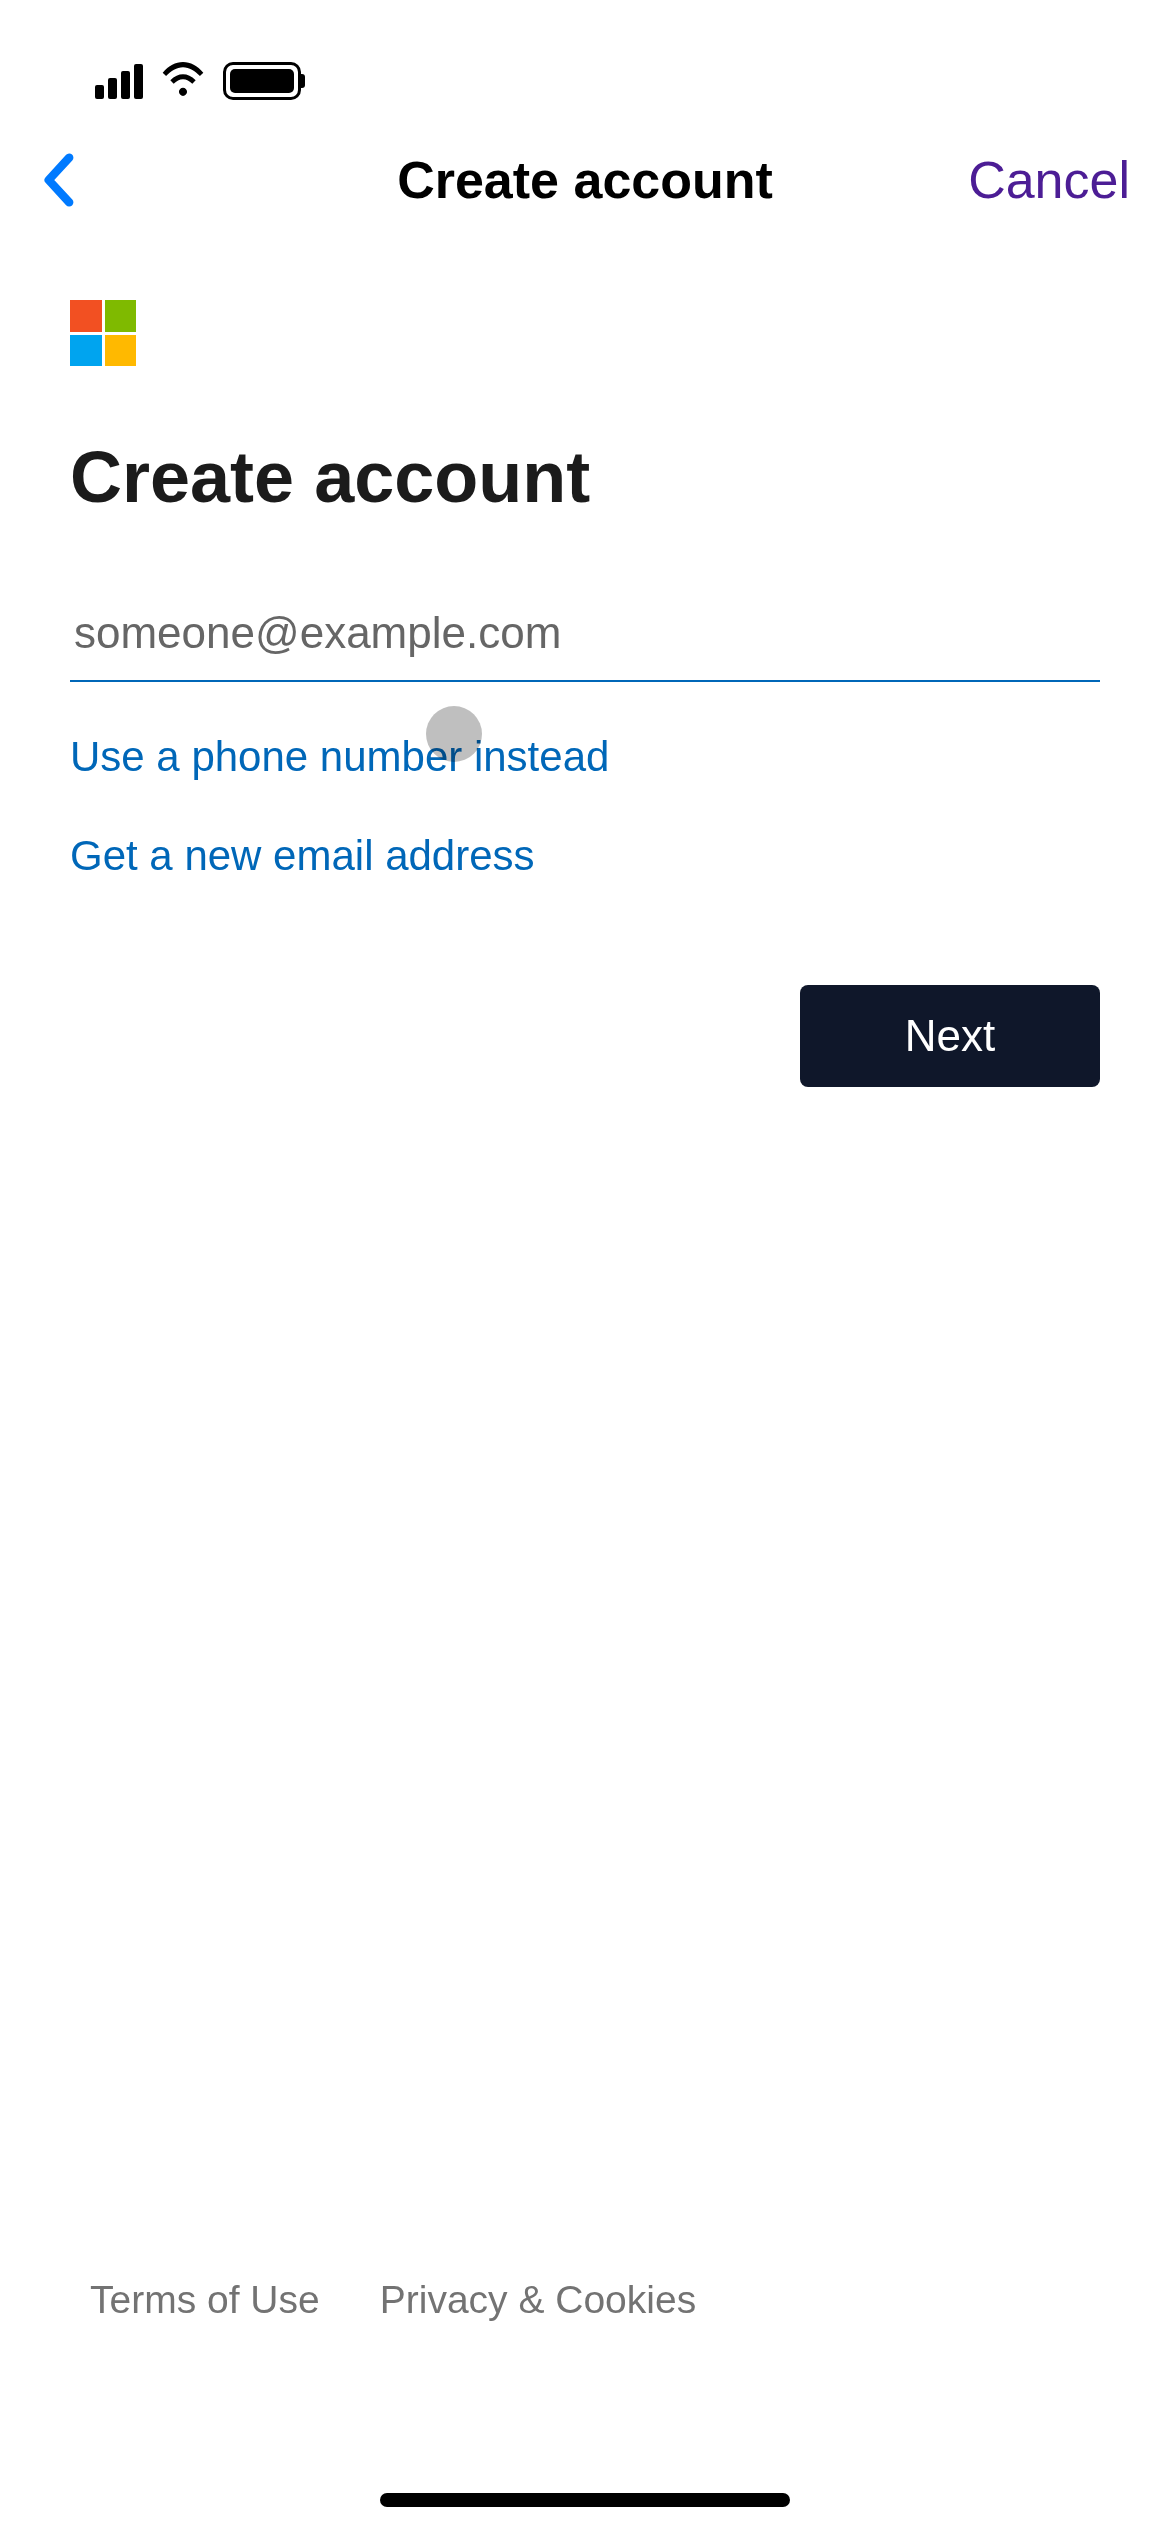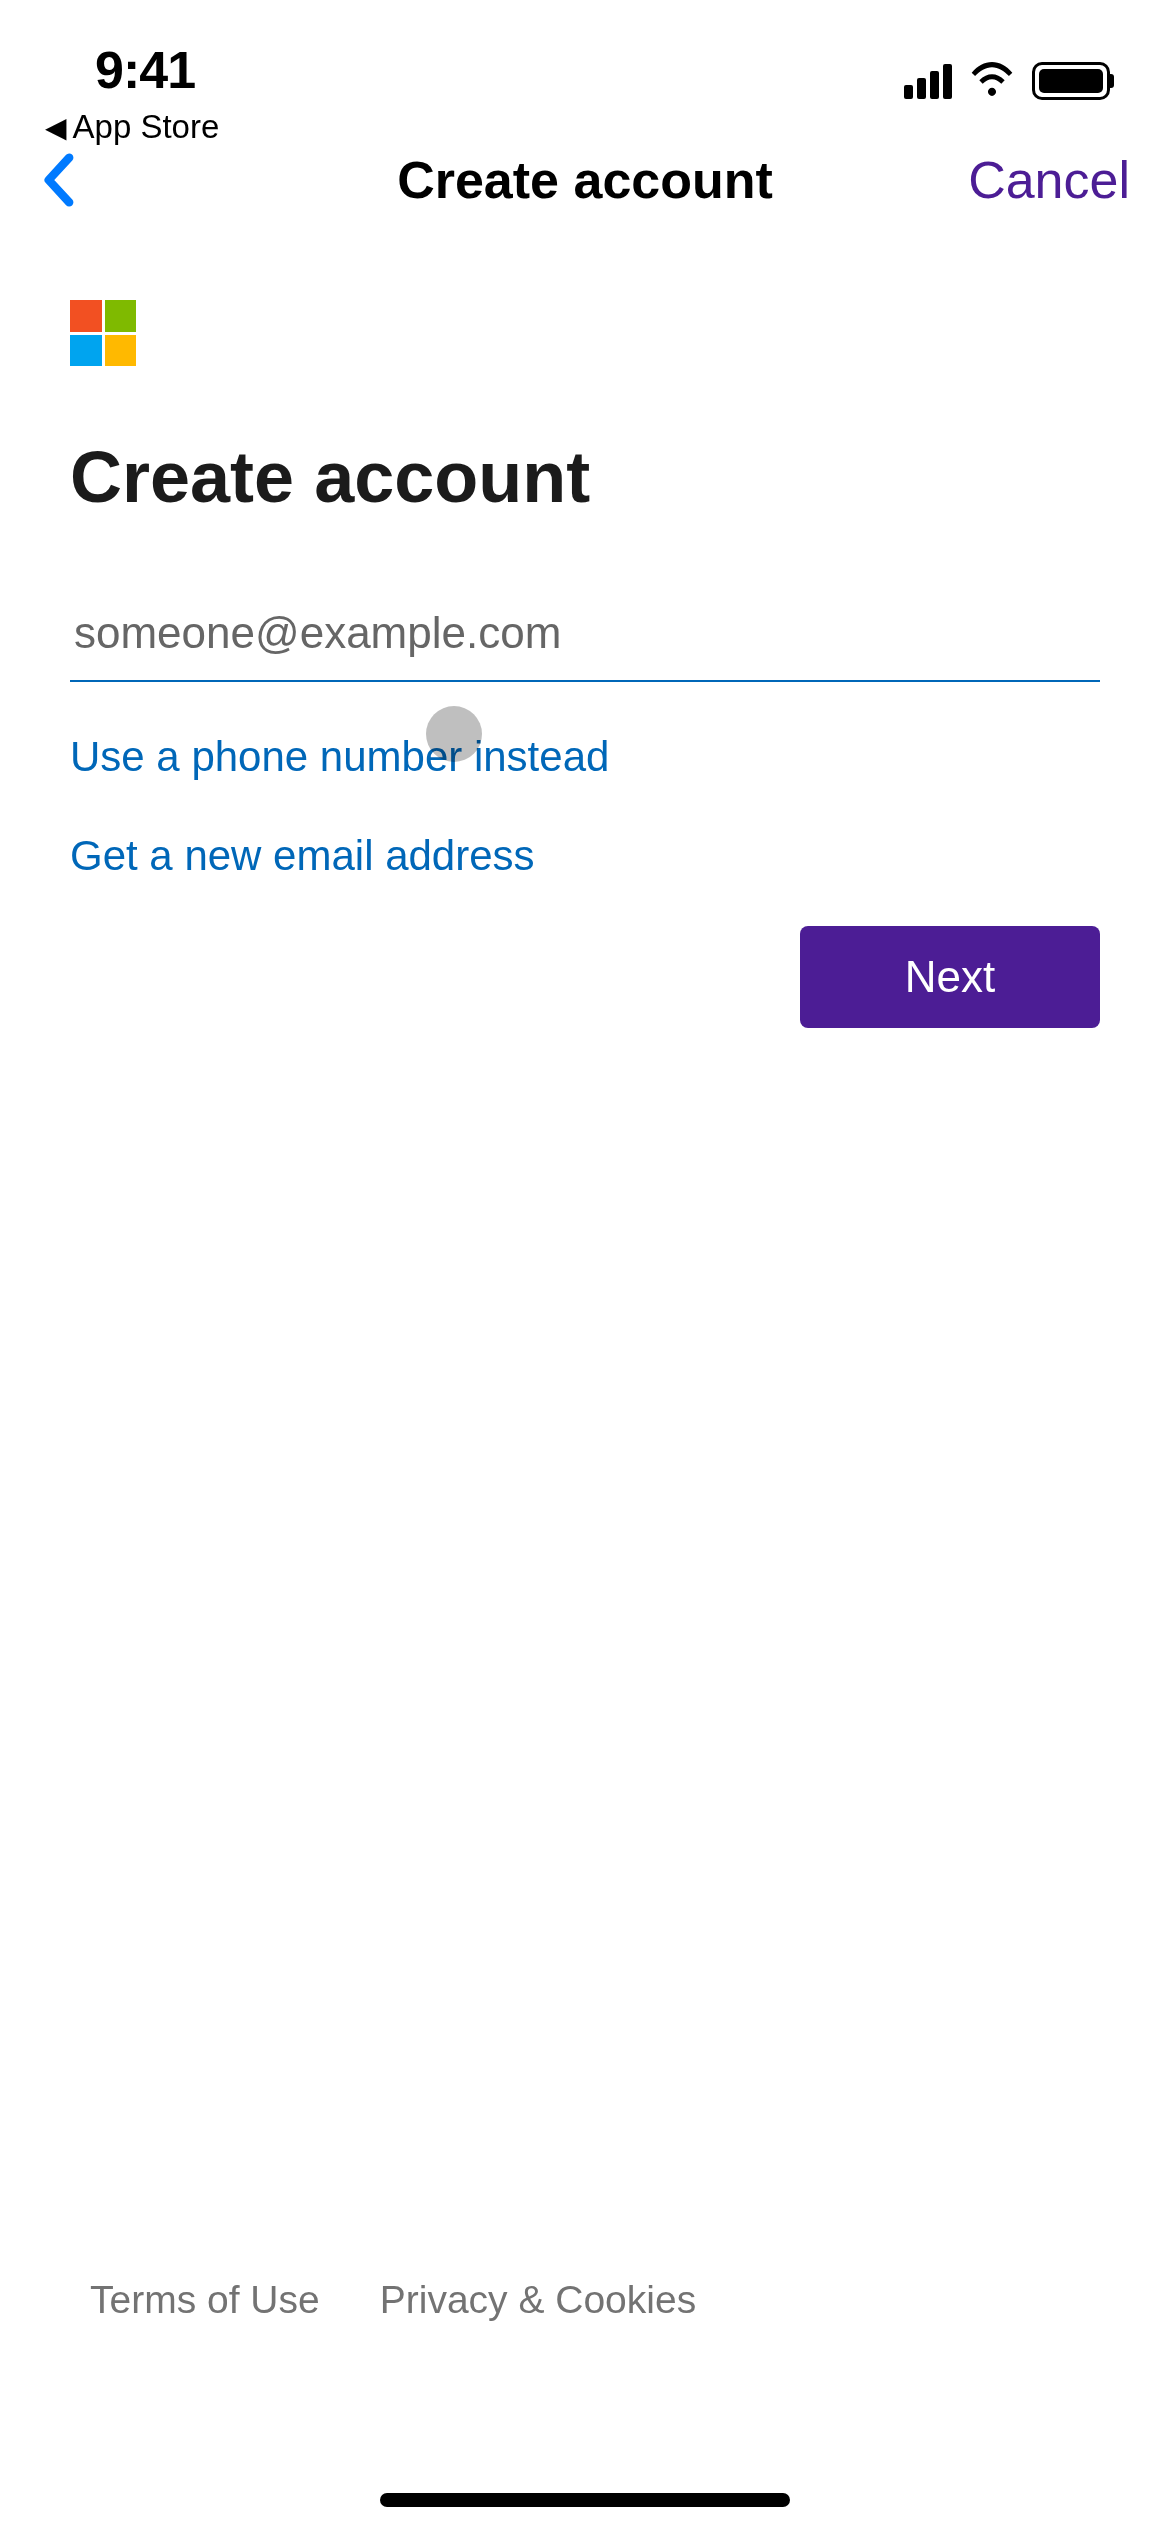--- a/index.html
+++ b/index.html
@@ -175,22 +175,22 @@
     }
     .link-option {
       display: block;
       color: #0067B8;
       font-size: 42px;
       font-weight: 400;
       margin-top: 51px;
     }
     .next-button {
       float: right;
-      margin-top: 46px;
-      background: #4c1d95;
+      margin-top: 105px;
+      background: #0f172a;
       color: #fff;
       font-size: 44px;
       font-weight: 400;
       border: none;
       border-radius: 8px;
       padding: 26px 0;
       width: 300px;
       text-align: center;
     }
     
@@ -227,27 +227,20 @@
       background: rgba(0,0,0,0.25);
       border-radius: 50%;
       top: 706px;
       left: 426px;
     }
   </style>
 </head>
 <body>
 
 <div class="status-bar">
-  <div class="status-left">
-    <span class="status-time">9:41</span>
-    <span class="status-back-app">
-      <span class="status-back-app-arrow">◀︎</span>
-      <span>App Store</span>
-    </span>
-  </div>
   <div class="status-right">
     <span class="signal-icon">
       <span class="signal-bar"></span>
         <span class="signal-bar"></span>
         <span class="signal-bar"></span>
         <span class="signal-bar"></span>
     </span>
     <span class="wifi-icon">
       <svg viewBox="0 0 26 20">
           <path fill="#000" d="M13 20c-1.3 0-2.4-1.1-2.4-2.4s1.1-2.4 2.4-2.4 2.4 1.1 2.4 2.4S14.3 20 13 20zM7.5 12.8l-2-2C8 8.3 10.4 7.2 13 7.2s5 1.1 7.5 3.6l-2 2c-1.6-1.6-3.5-2.7-5.5-2.7s-3.9 1.1-5.5 2.7zM3 8.3l-2-2C4.5 2.2 8.6 0 13 0s8.5 2.2 12 6.3l-2 2C20.1 5.1 16.7 3 13 3S5.9 5.1 3 8.3z"></path>

